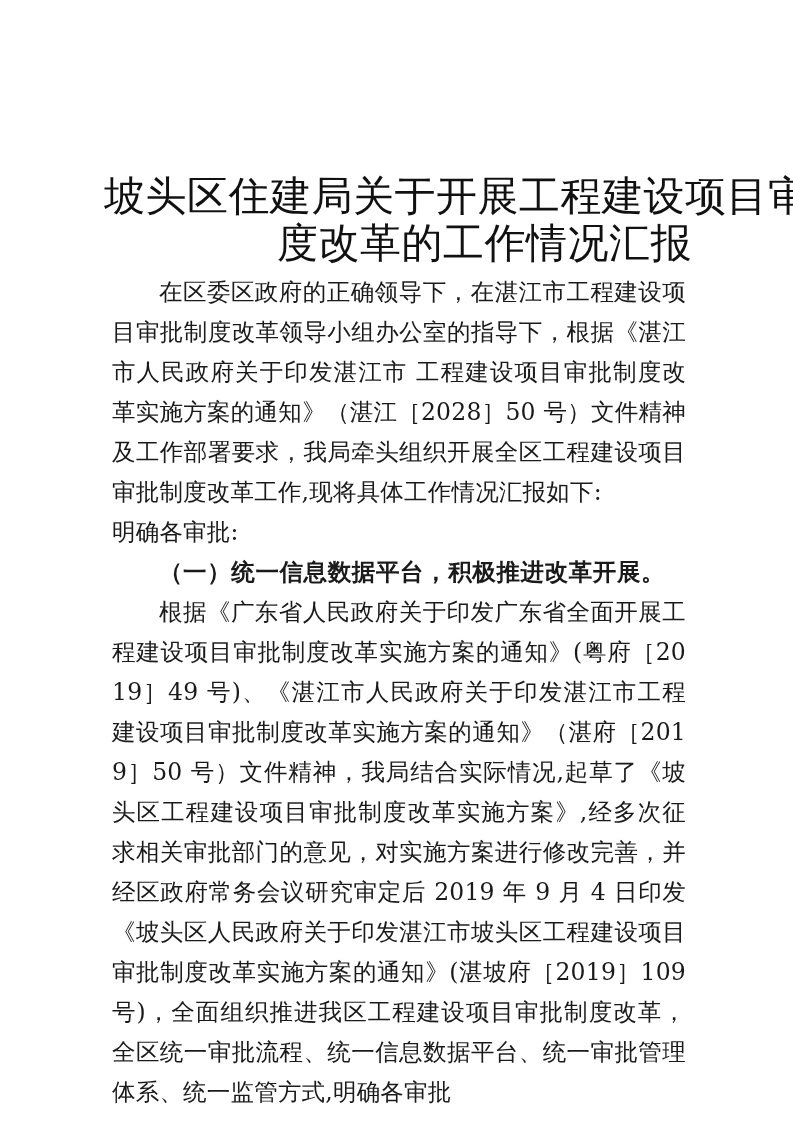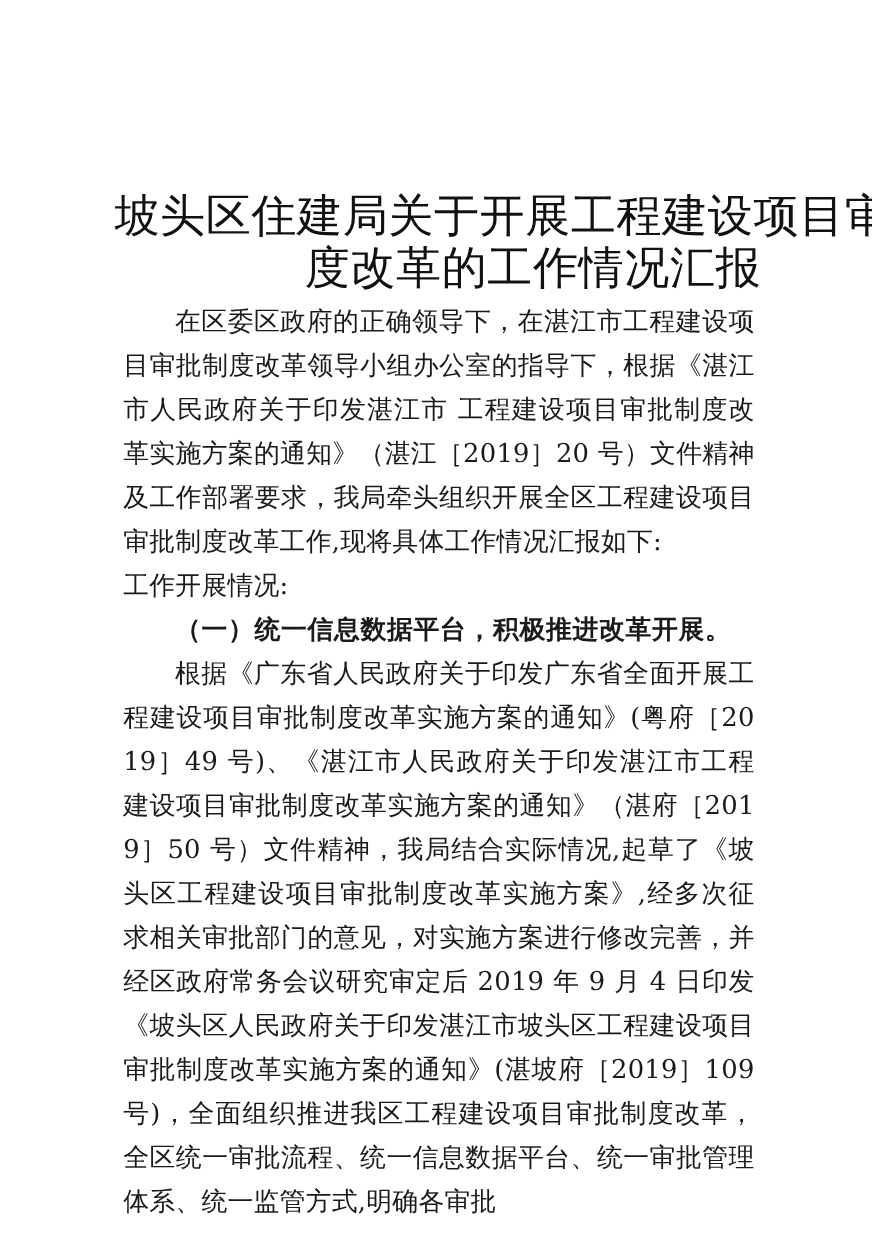--- a/index.html
+++ b/index.html
@@ -88,19 +88,19 @@
 <body>
 
 <div class="page">
 
   <h1 class="doc-title">
     <span class="title-line">坡头区住建局关于开展工程建设项目审批制</span>
     <span class="title-line">度改革的工作情况汇报</span>
   </h1>
 
   <div class="doc-body">
-    <p class="para indent">在区委区政府的正确领导下，在湛江市工程建设项目审批制度改革领导小组办公室的指导下，根据《湛江市人民政府关于印发湛江市 工程建设项目审批制度改革实施方案的通知》（湛江［2019］20 号）文件精神及工作部署要求，我局牵头组织开展全区工程建设项目审批制度改革工作,现将具体工作情况汇报如下:</p>
-    <p class="para noindent">工作开展情况:</p>
+    <p class="para indent">在区委区政府的正确领导下，在湛江市工程建设项目审批制度改革领导小组办公室的指导下，根据《湛江市人民政府关于印发湛江市 工程建设项目审批制度改革实施方案的通知》（湛江［2028］50 号）文件精神及工作部署要求，我局牵头组织开展全区工程建设项目审批制度改革工作,现将具体工作情况汇报如下:</p>
+    <p class="para noindent">明确各审批:</p>
     <p class="para heading-sub">（一）统一信息数据平台，积极推进改革开展。</p>
     <p class="para indent">根据《广东省人民政府关于印发广东省全面开展工程建设项目审批制度改革实施方案的通知》(粤府［2019］49 号)、《湛江市人民政府关于印发湛江市工程建设项目审批制度改革实施方案的通知》（湛府［2019］50 号）文件精神，我局结合实际情况,起草了《坡头区工程建设项目审批制度改革实施方案》,经多次征求相关审批部门的意见，对实施方案进行修改完善，并经区政府常务会议研究审定后 2019 年 9 月 4 日印发《坡头区人民政府关于印发湛江市坡头区工程建设项目审批制度改革实施方案的通知》(湛坡府［2019］109 号)，全面组织推进我区工程建设项目审批制度改革，全区统一审批流程、统一信息数据平台、统一审批管理体系、统一监管方式,明确各审批</p>
   </div>
 
 </div>
 
 </body></html>

